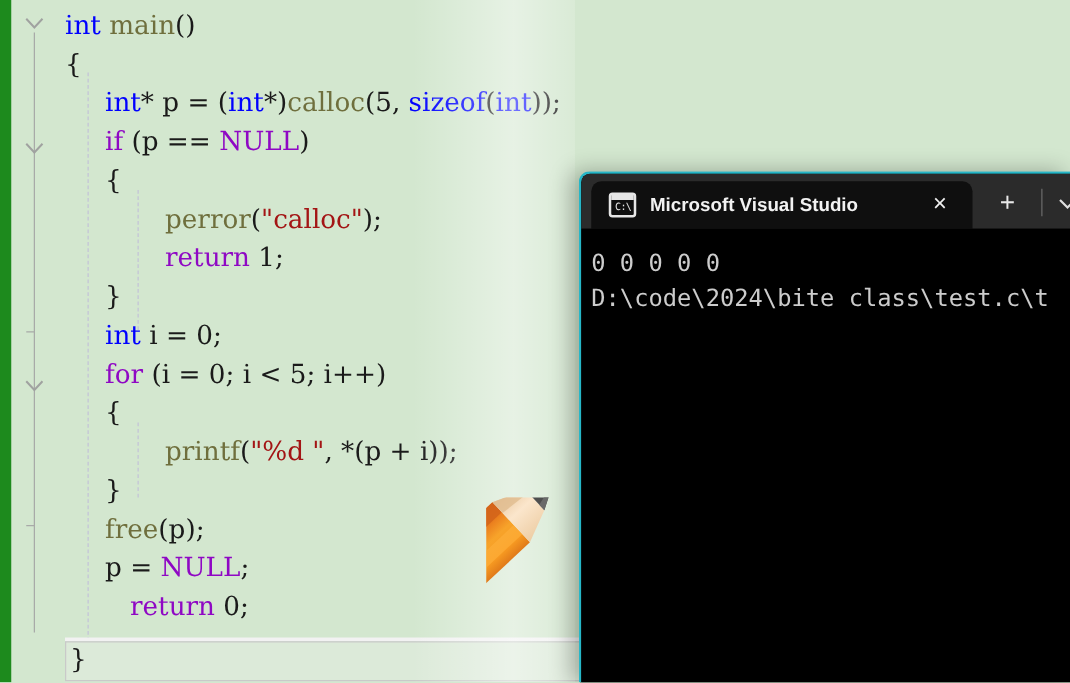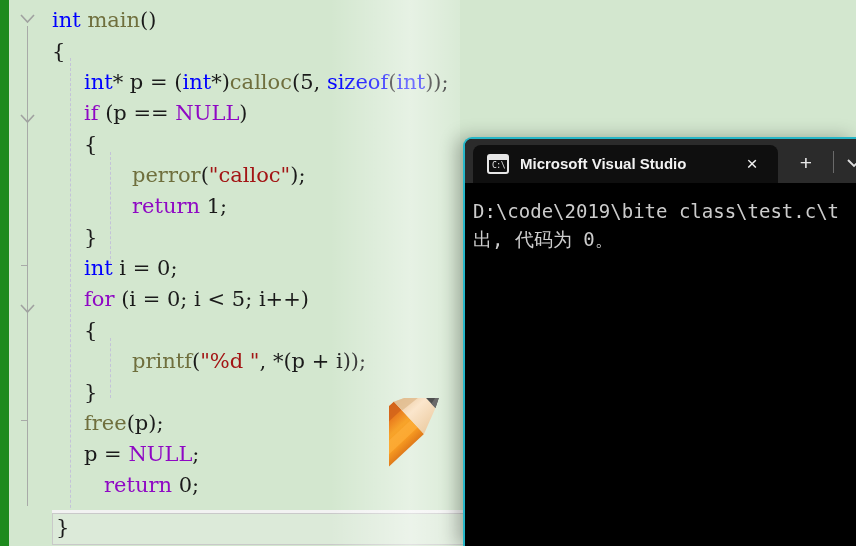--- a/index.html
+++ b/index.html
@@ -252,22 +252,22 @@
     <div id="tab-new">+</div>
     <div id="tab-sep"></div>
     <div id="tab-dropdown">
       <svg width="22" height="20" viewBox="0 0 22 20">
           <path d="M5 7 L11 13 L17 7" fill="none" stroke="#e0e0e0" stroke-width="1.8"></path>
         </svg>
     </div>
   </div>
 
   <div id="console-body">
-    <div class="cline">D:\code\2019\bite class\test.c\t</div>
-    <div class="cline">出, 代码为 0。</div>
+    <div class="cline">0 0 0 0 0</div>
+    <div class="cline">D:\code\2024\bite class\test.c\t</div>
   </div>
 </div>
 
 <div id="pencil">
   <svg width="230" height="230" viewBox="0 0 230 230">
     <defs>
       <linearGradient id="pbody" x1="0" y1="0" x2="1" y2="0">
         <stop offset="0%" stop-color="#d9651a"></stop>
         <stop offset="22%" stop-color="#e8781c"></stop>
         <stop offset="50%" stop-color="#f7a32a"></stop>

